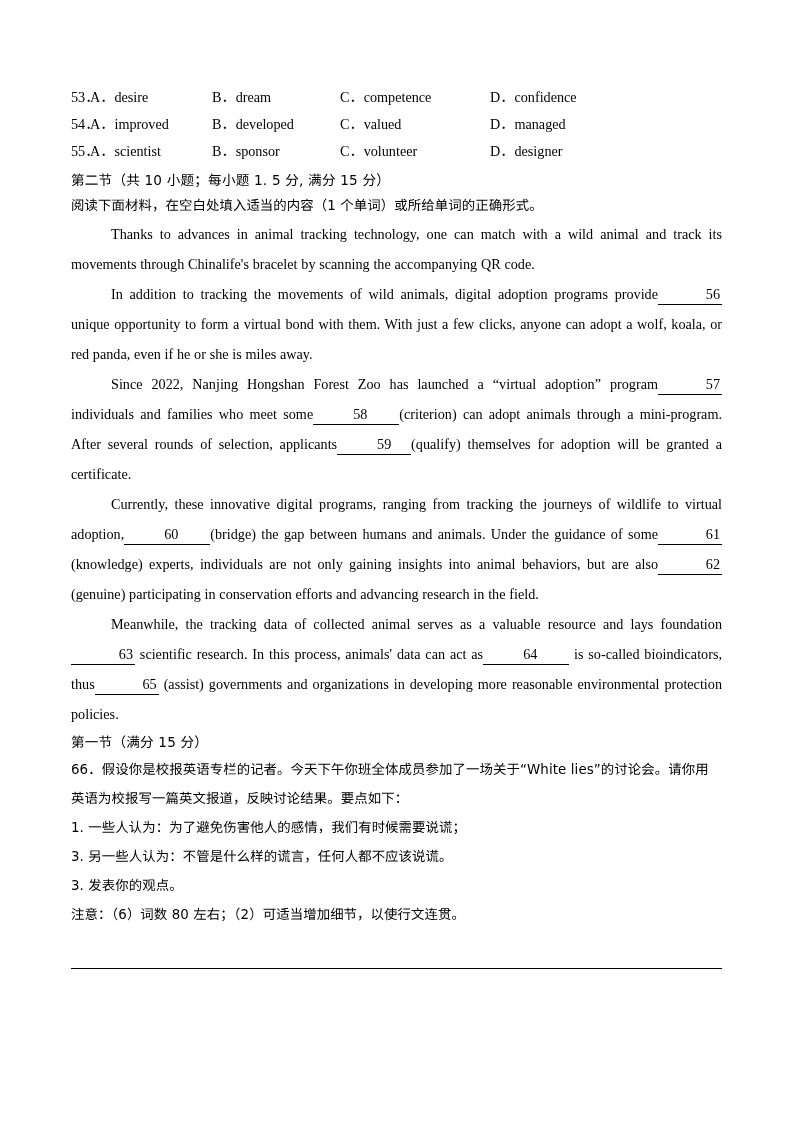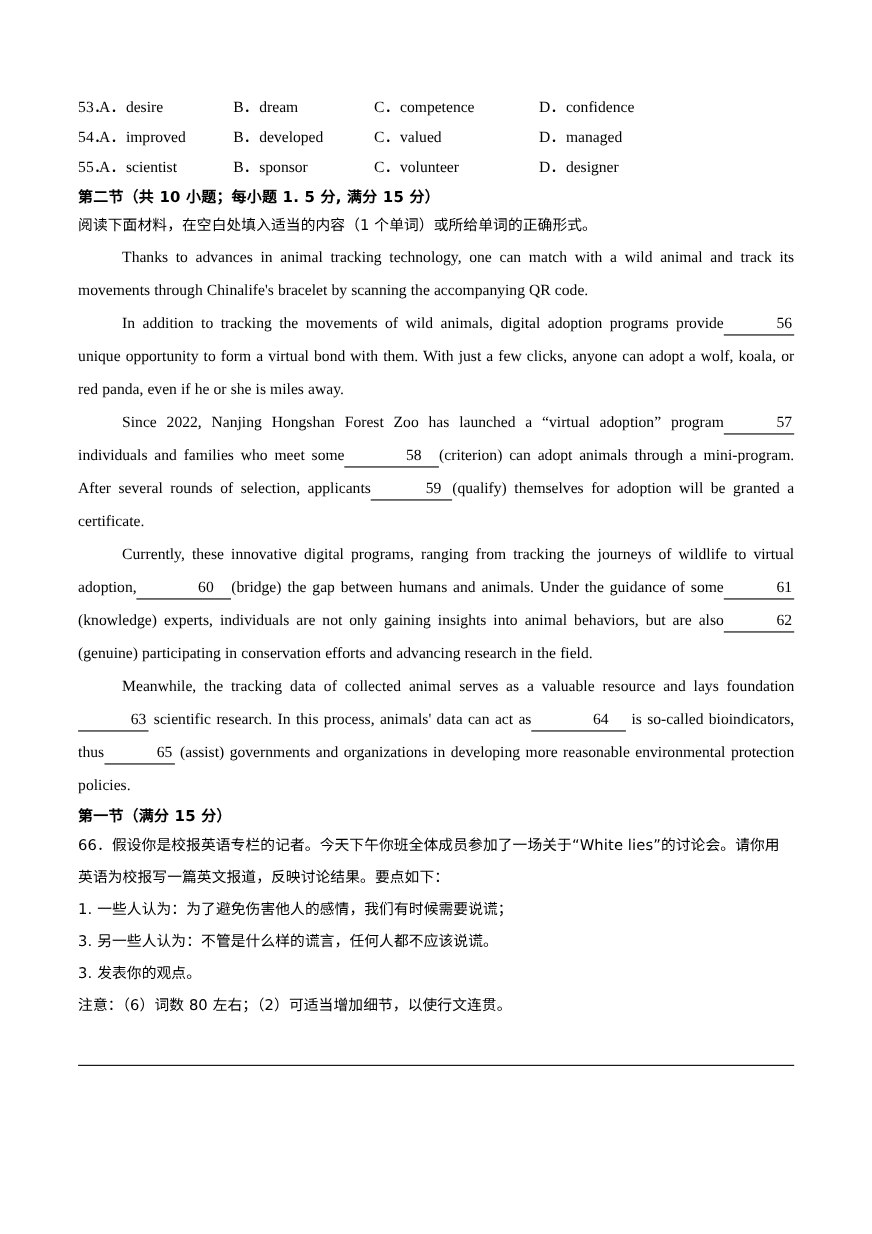--- a/index.html
+++ b/index.html
@@ -48,21 +48,21 @@
     top: 0;
   }
   .mc-opt.a { left: 19px; }
   .mc-opt.b { left: 141px; }
   .mc-opt.c { left: 269px; }
   .mc-opt.d { left: 419px; }
 
   
   .sec-head {
     font-family: "DejaVu Sans", "Liberation Sans", sans-serif;
-    font-weight: bold;
+    font-weight: normal;
     font-size: 13.6px;
     line-height: 26px;
     margin: 0;
     letter-spacing: 0.2px;
   }
   .sec-head.gap-top { margin-top: 6px; }
 
   
   .cn-line {
     font-family: "DejaVu Sans", "Liberation Sans", sans-serif;
@@ -81,21 +81,20 @@
     text-align: justify;
     text-justify: inter-word;
     text-indent: 40px;
     word-spacing: 0.2px;
   }
 
   
   .blank {
     display: inline-block;
     border-bottom: 1px solid #000;
-    text-align: center;
     vertical-align: baseline;
     line-height: 20px;
     font-size: 14.2px;
   }
   .blank.w-mid  { width: 74px; }
   .blank.w-wide { width: 86px; }
   
   .blank.end {
     width: 62px;
     text-align: right;

